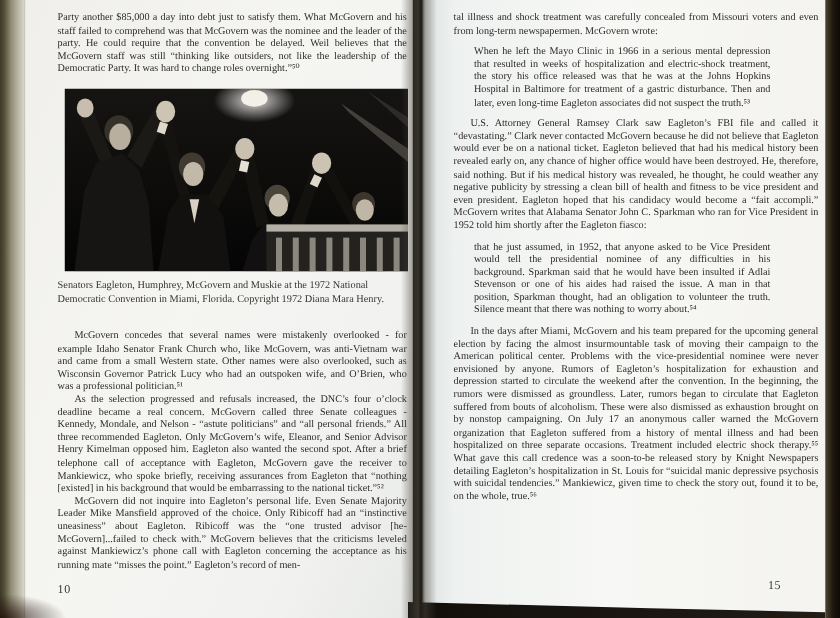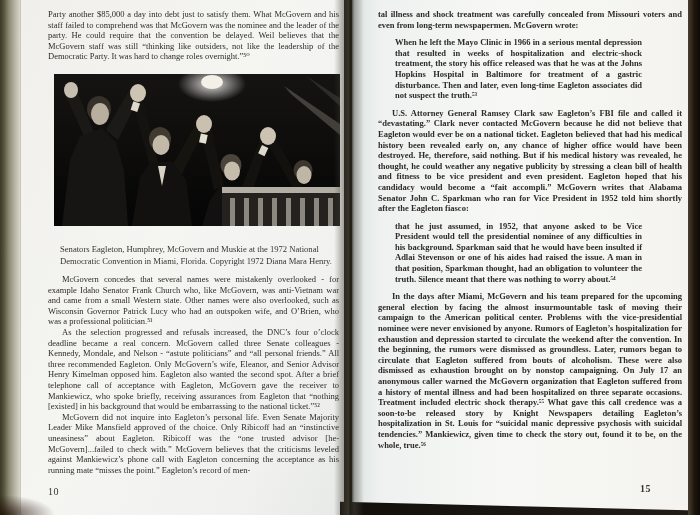--- a/index.html
+++ b/index.html
@@ -19,21 +19,20 @@
   }
   .page{position:absolute;top:0;height:515px;}
   .page-left{
     left:20px;width:324px;
     background:linear-gradient(115deg,#f0efeb 0%,#f5f5f2 45%,#f1f2f0 80%,#e7e9e7 100%);
     box-shadow:inset 1px 0 0 #cac8bb;
   }
   .page-right{
     left:352px;width:336px;
     background:linear-gradient(to right,#dde2e2 0%,#eef1f0 8%,#f7f8f5 45%,#f4f3ef 100%);
-    font-weight:bold;
   }
   .spine{
     position:absolute;left:334px;top:0;width:30px;height:515px;z-index:5;
     background:linear-gradient(to right,rgba(0,0,0,0) 0%,rgba(70,66,56,0.45) 32%,#383329 48%,#221f19 55%,rgba(80,76,66,0.45) 68%,rgba(0,0,0,0) 100%);
     pointer-events:none;
   }
   .corner-shadow{
     position:absolute;left:0;bottom:0;width:60px;height:22px;z-index:6;
     background:radial-gradient(ellipse at 0% 100%,rgba(35,18,10,0.85) 0%,rgba(35,18,10,0) 65%);
     pointer-events:none;
@@ -46,21 +45,21 @@
   }
   
   .body{
     margin:0;font-size:8.5px;line-height:10.6px;color:#2e2b28;
     text-align:justify;
   }
   .indent{text-indent:14px;}
   .para1-left{position:absolute;left:28px;top:9px;width:291px;}
   .flow-left{position:absolute;left:28px;top:274px;width:291px;}
   .caption{
-    position:absolute;left:28px;top:231px;width:293px;margin:12px;
+    position:absolute;left:28px;top:231px;width:293px;margin:0;
     font-size:8.6px;line-height:12px;color:#383430;text-align:left;
   }
   .flow-right{position:absolute;left:26px;top:9px;width:304px;}
   .quote{
     margin:7px 40px 7px 17px;font-size:8.5px;line-height:10.6px;
     color:#2e2b28;text-align:justify;
   }
   .pagenum{
     position:absolute;font-size:10px;color:#3a3733;letter-spacing:.5px;
   }

